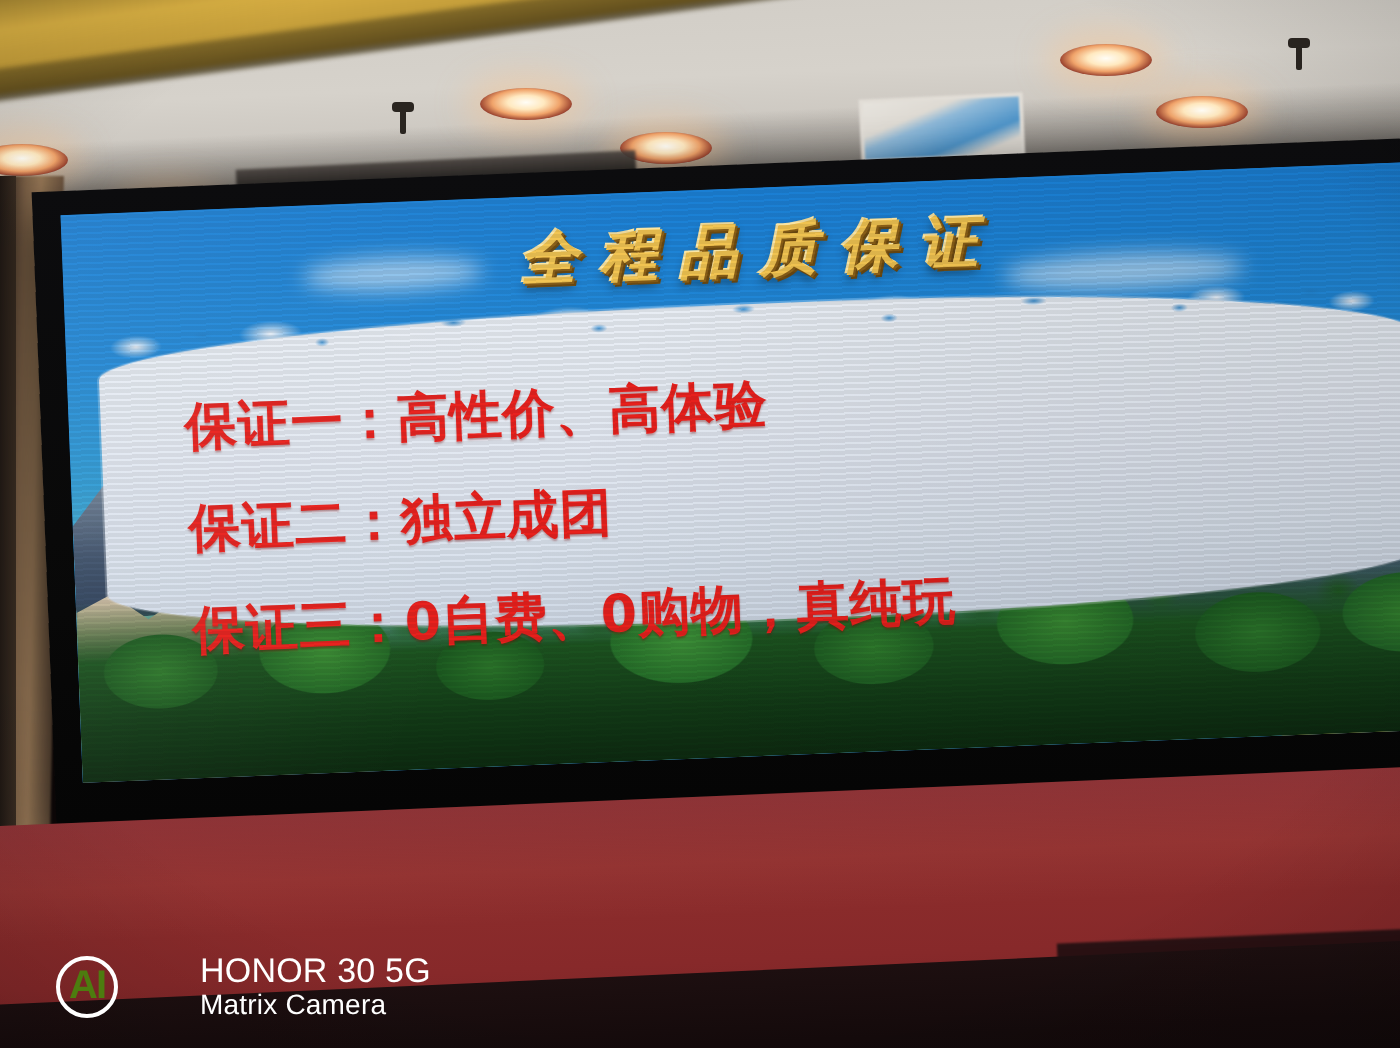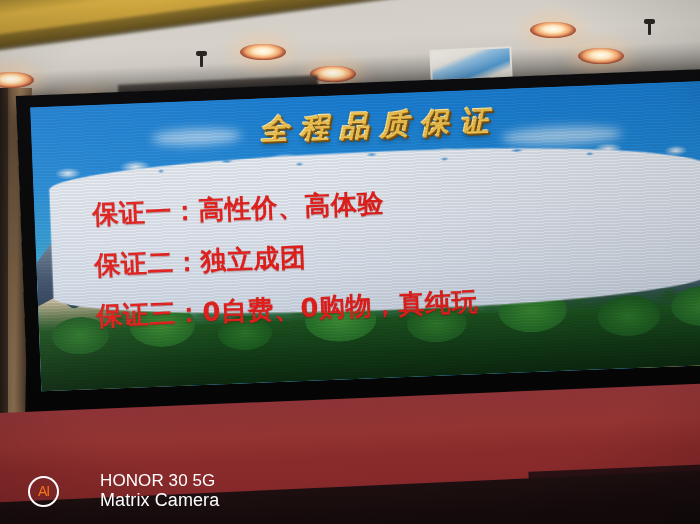--- a/index.html
+++ b/index.html
@@ -251,26 +251,26 @@
   }
 
   
   .watermark{
     position:absolute; left:28px; bottom:14px;
     display:flex; align-items:center; gap:9px; z-index:30;
   }
   .ai-badge{
     width:31px; height:31px; border-radius:50%;
     border:2.2px solid #fff; display:flex; align-items:center; justify-content:center;
-    color:#f97316; font-size:14px; font-weight:normal; letter-spacing:-1px;
+    color:#4d7c0f; font-size:20px; font-weight:bold; letter-spacing:-1px;
     font-family:"Liberation Sans","DejaVu Sans",sans-serif; flex:0 0 auto;
   }
   .wm-text{ color:#fff; line-height:1.08;margin-left:32px; }
   .wm-l1{ font-size:17px; font-weight:400; letter-spacing:.1px; }
-  .wm-l2{ font-size:18px; font-weight:400; letter-spacing:.1px; }
+  .wm-l2{ font-size:14px; font-weight:400; letter-spacing:.1px; }
 
   
   .vignette{
     position:absolute; inset:0; pointer-events:none; z-index:25;
     background:radial-gradient(ellipse 95% 95% at 50% 45%,rgba(0,0,0,0) 55%,rgba(0,0,0,.32) 100%);
   }
 </style>
 </head>
 <body>
 

